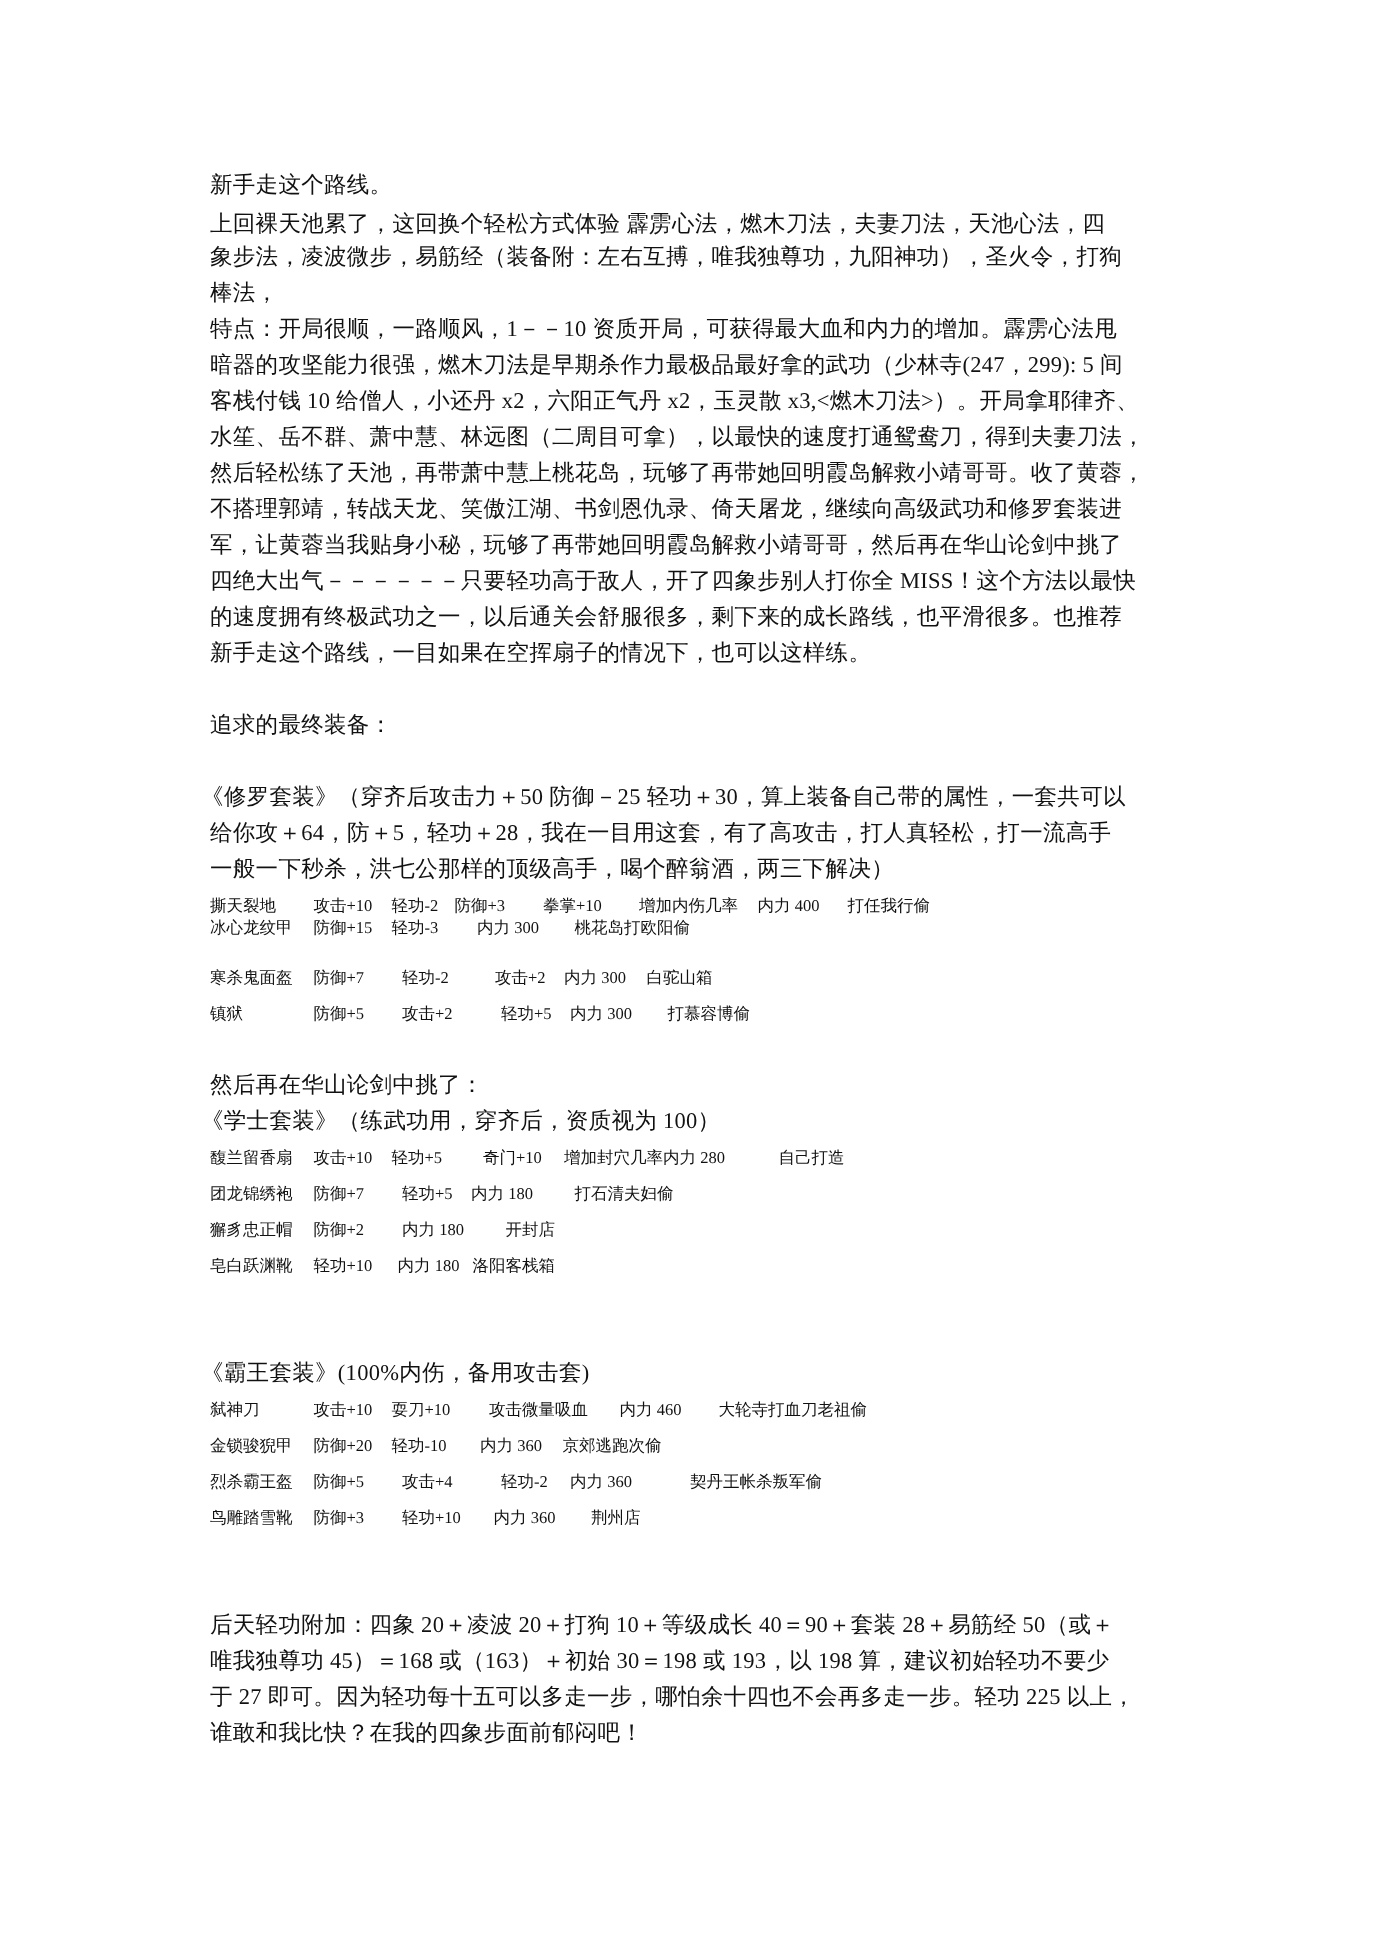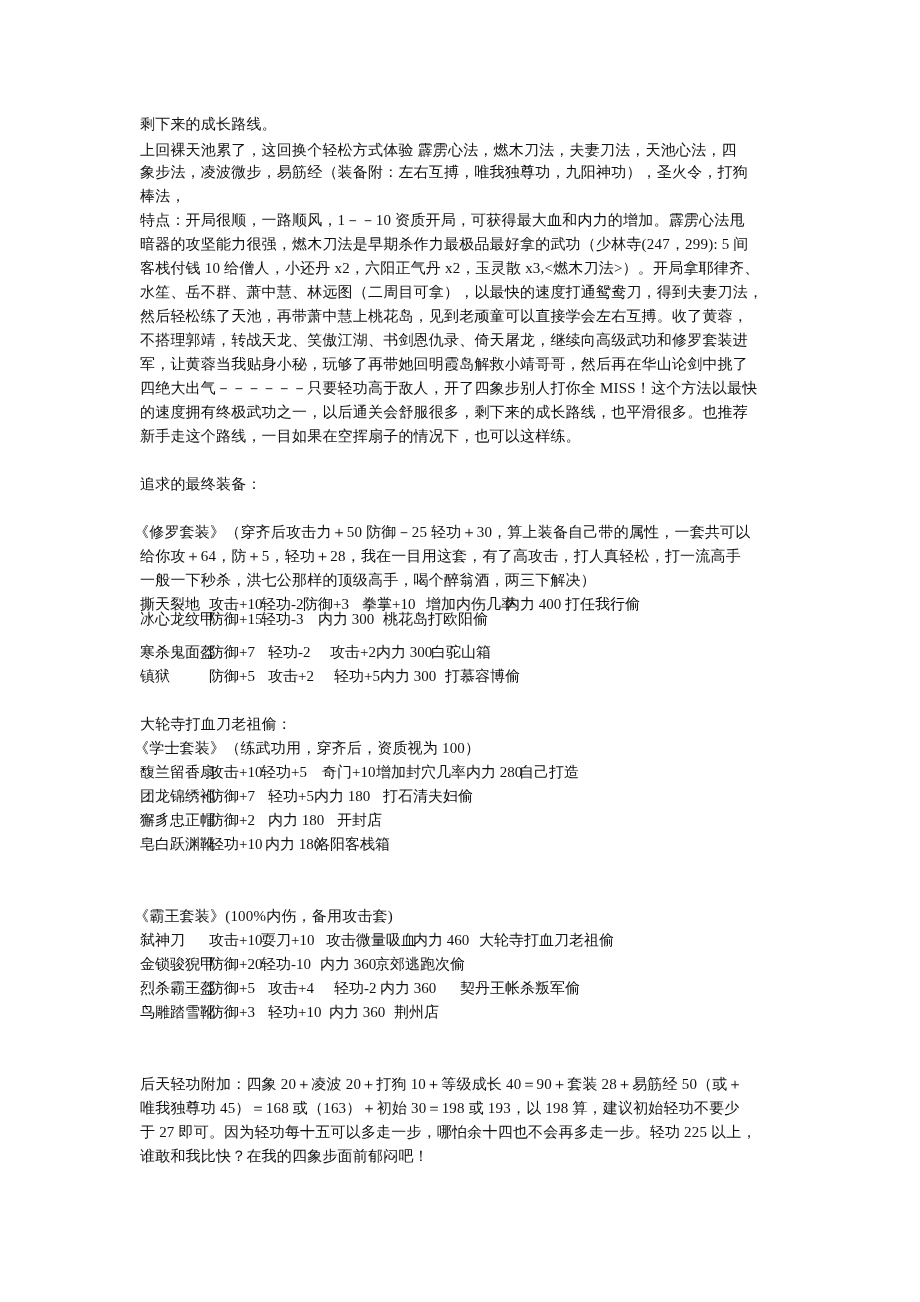--- a/index.html
+++ b/index.html
@@ -2,38 +2,38 @@
 <html><head>
 <meta charset="utf-8">
 <style>
   html, body { margin: 0; padding: 0; background: #ffffff; }
   body { width: 920px; height: 1302px; position: relative; overflow: hidden;
          font-family: "Liberation Serif", "DejaVu Serif", serif; color: #111; }
   .page { position: absolute; left: 0; top: 0; width: 920px; height: 1302px; background: #fff; }
   .line { position: absolute; left: 140px; width: 660px; height: 24px; line-height: 24px;
           font-size: 15px; white-space: nowrap; letter-spacing: 0.2px; }
   .row { position: absolute; left: 140px; width: 660px; height: 24px; line-height: 24px;
-         font-size: 15px; white-space: nowrap; }
+         font-size: 11px; white-space: nowrap; }
   .row span { position: absolute; top: 0; }
 </style>
 </head>
 <body>
 
 <div class="page">
 
   <div>
-    <div class="line" style="top:112px">剩下来的成长路线。</div>
+    <div class="line" style="top:112px">新手走这个路线。</div>
     <div class="line" style="top:138px">上回裸天池累了，这回换个轻松方式体验 霹雳心法，燃木刀法，夫妻刀法，天池心法，四</div>
     <div class="line" style="top:160px">象步法，凌波微步，易筋经（装备附：左右互搏，唯我独尊功，九阳神功），圣火令，打狗</div>
     <div class="line" style="top:184px">棒法，</div>
     <div class="line" style="top:208px">特点：开局很顺，一路顺风，1－－10 资质开局，可获得最大血和内力的增加。霹雳心法甩</div>
     <div class="line" style="top:232px">暗器的攻坚能力很强，燃木刀法是早期杀作力最极品最好拿的武功（少林寺(247，299): 5 间</div>
     <div class="line" style="top:256px">客栈付钱 10 给僧人，小还丹 x2，六阳正气丹 x2，玉灵散 x3,&lt;燃木刀法&gt;）。开局拿耶律齐、</div>
     <div class="line" style="top:280px">水笙、岳不群、萧中慧、林远图（二周目可拿），以最快的速度打通鸳鸯刀，得到夫妻刀法，</div>
-    <div class="line" style="top:304px">然后轻松练了天池，再带萧中慧上桃花岛，见到老顽童可以直接学会左右互搏。收了黄蓉，</div>
+    <div class="line" style="top:304px">然后轻松练了天池，再带萧中慧上桃花岛，玩够了再带她回明霞岛解救小靖哥哥。收了黄蓉，</div>
     <div class="line" style="top:328px">不搭理郭靖，转战天龙、笑傲江湖、书剑恩仇录、倚天屠龙，继续向高级武功和修罗套装进</div>
     <div class="line" style="top:352px">军，让黄蓉当我贴身小秘，玩够了再带她回明霞岛解救小靖哥哥，然后再在华山论剑中挑了</div>
     <div class="line" style="top:376px">四绝大出气－－－－－－只要轻功高于敌人，开了四象步别人打你全 MISS！这个方法以最快</div>
     <div class="line" style="top:400px">的速度拥有终极武功之一，以后通关会舒服很多，剩下来的成长路线，也平滑很多。也推荐</div>
     <div class="line" style="top:424px">新手走这个路线，一目如果在空挥扇子的情况下，也可以这样练。</div>
   </div>
 
   <div>
     <div class="line" style="top:472px">追求的最终装备：</div>
     <div class="line" style="top:520px;left:134px">《修罗套装》（穿齐后攻击力＋50 防御－25 轻功＋30，算上装备自己带的属性，一套共可以</div>
@@ -69,21 +69,21 @@
       <span style="left:0">镇狱</span>
       <span style="left:69px">防御+5</span>
       <span style="left:128px">攻击+2</span>
       <span style="left:194px">轻功+5</span>
       <span style="left:240px">内力 300</span>
       <span style="left:305px">打慕容博偷</span>
     </div>
   </div>
 
   <div>
-    <div class="line" style="top:712px">大轮寺打血刀老祖偷：</div>
+    <div class="line" style="top:712px">然后再在华山论剑中挑了：</div>
     <div class="line" style="top:736px;left:134px">《学士套装》（练武功用，穿齐后，资质视为 100）</div>
 
     <div class="row" style="top:760px">
       <span style="left:0">馥兰留香扇</span>
       <span style="left:69px">攻击+10</span>
       <span style="left:121px">轻功+5</span>
       <span style="left:182px">奇门+10</span>
       <span style="left:236px">增加封穴几率内力 280</span>
       <span style="left:379px">自己打造</span>
     </div>

